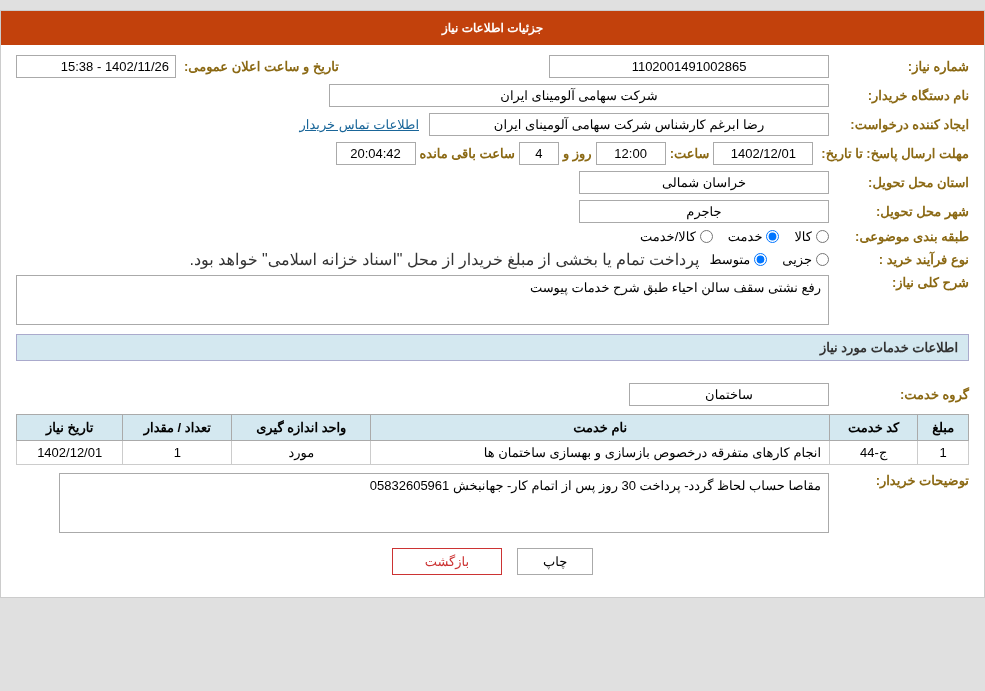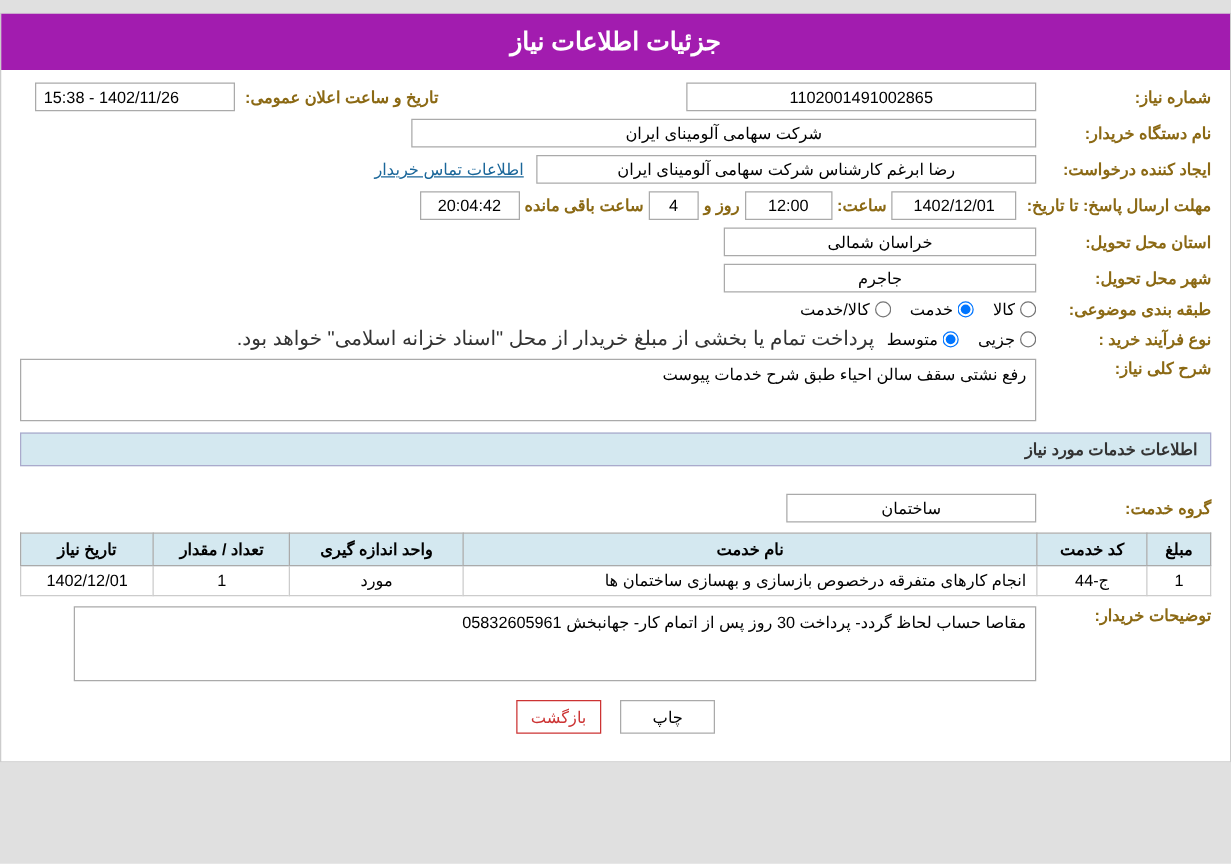--- a/index.html
+++ b/index.html
@@ -9,25 +9,25 @@
       background: #e0e0e0;
       direction: rtl;
     }
     .page-wrapper {
       max-width: 985px;
       margin: 10px auto;
       background: #fff;
       border: 1px solid #ccc;
     }
     .page-header {
-      background: #a21caf;
+      background: #c2410c;
       color: #fff;
       text-align: center;
       padding: 10px;
-      font-size: 20px;
+      font-size: 12px;
       font-weight: bold;
     }
     .content {
       padding: 10px 15px;
     }
     .form-row {
       display: flex;
       align-items: center;
       margin-bottom: 6px;
       flex-wrap: wrap;
@@ -122,21 +122,21 @@
       background: #fff;
       border: 1px solid #aaa;
       padding: 5px 25px;
       cursor: pointer;
       font-size: 13px;
       font-family: Tahoma, Arial, sans-serif;
     }
     .btn-back {
       background: #fff;
       border: 1px solid #cc3333;
-      padding: 5px 11px;
+      padding: 5px 32px;
       cursor: pointer;
       font-size: 13px;
       color: #cc3333;
       font-family: Tahoma, Arial, sans-serif;
     }
     .link-style {
       color: #1a6699;
       text-decoration: underline;
       cursor: pointer;
     }
@@ -162,21 +162,21 @@
 <div class="page-wrapper">
   <div class="page-header">جزئیات اطلاعات نیاز</div>
 
   <div class="content watermark-container">
 
     <div class="form-row">
       <span class="label">شماره نیاز:</span>
       <span class="field-box field-box-medium" style="text-align:center;">1102001491002865</span>
       <span style="flex:1;"></span>
       <span class="label" style="min-width:auto;">تاریخ و ساعت اعلان عمومی:</span>
-      <span class="field-box field-box-small" style="text-align:left; min-width:160px;margin-left:12px;">1402/11/26 - 15:38</span>
+      <span class="field-box field-box-small" style="text-align:right; min-width:160px;">1402/11/26 - 15:38</span>
     </div>
 
     <div class="form-row">
       <span class="label">نام دستگاه خریدار:</span>
       <span class="field-box" style="min-width:500px; text-align:center;margin-left:17px;">شرکت سهامی آلومینای ایران</span>
     </div>
 
     <div class="form-row">
       <span class="label">ایجاد کننده درخواست:</span>
       <span class="field-box" style="min-width:400px; text-align:center;">رضا ابرغم کارشناس شرکت سهامی آلومینای ایران</span>

